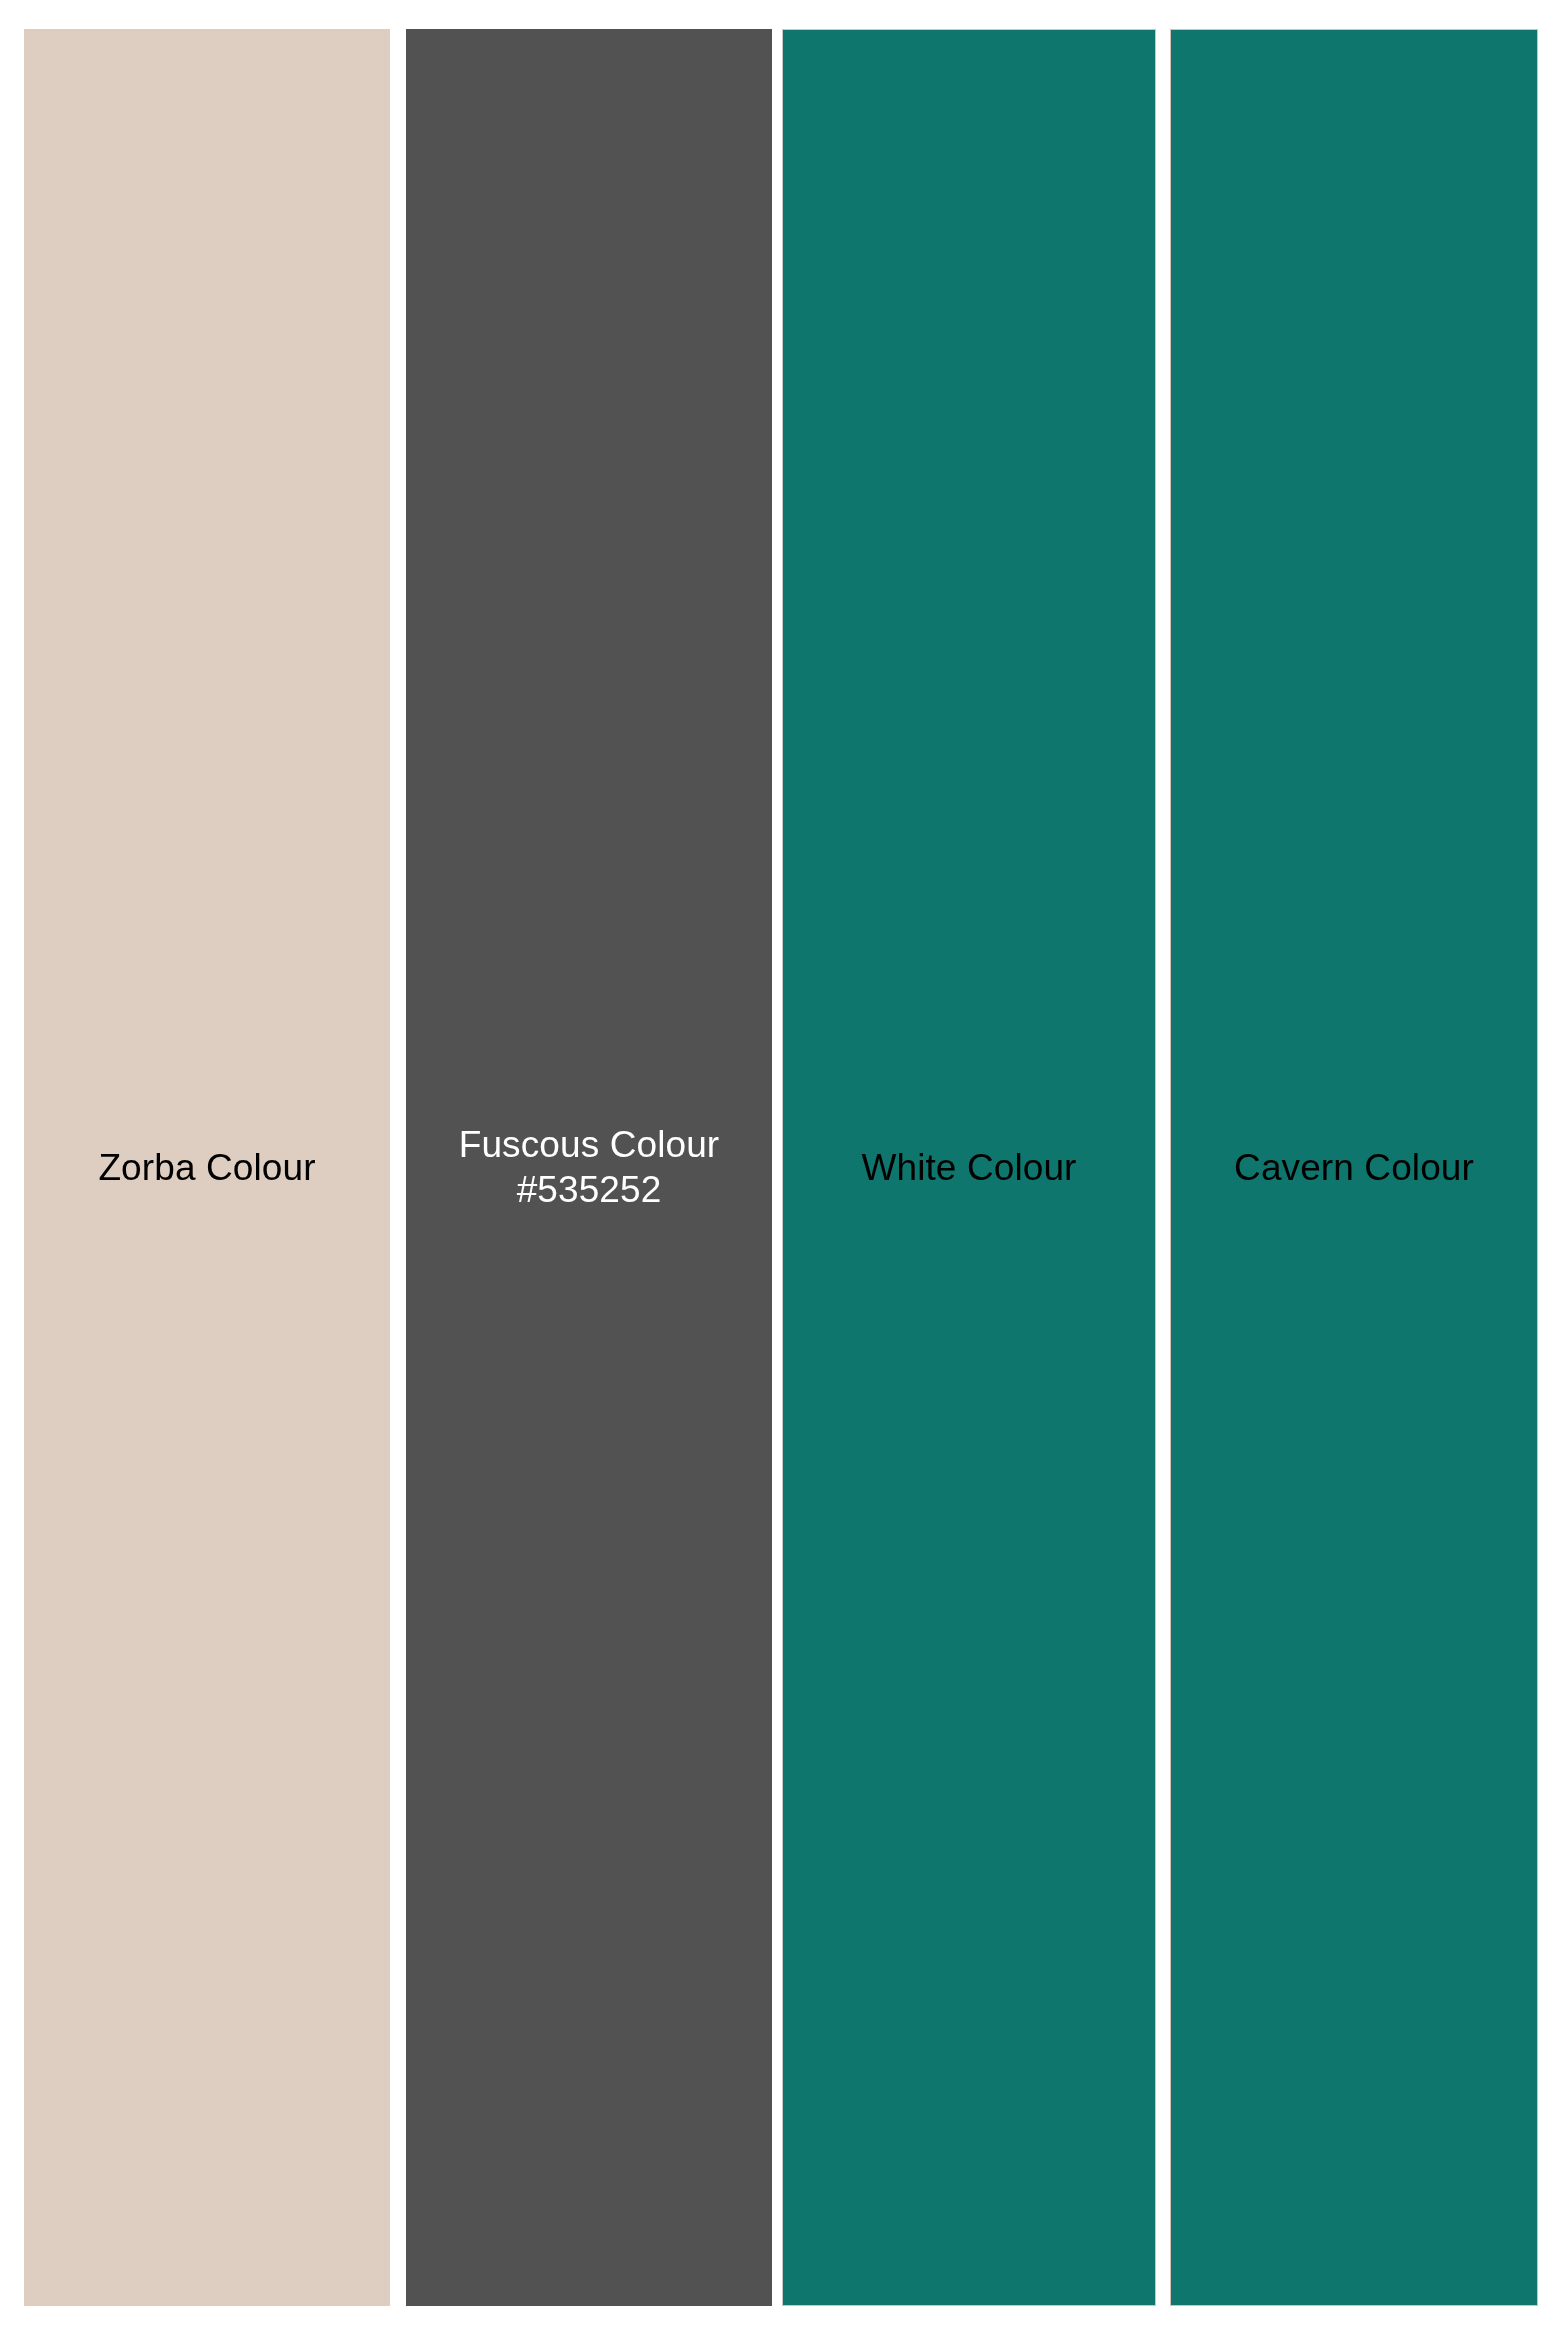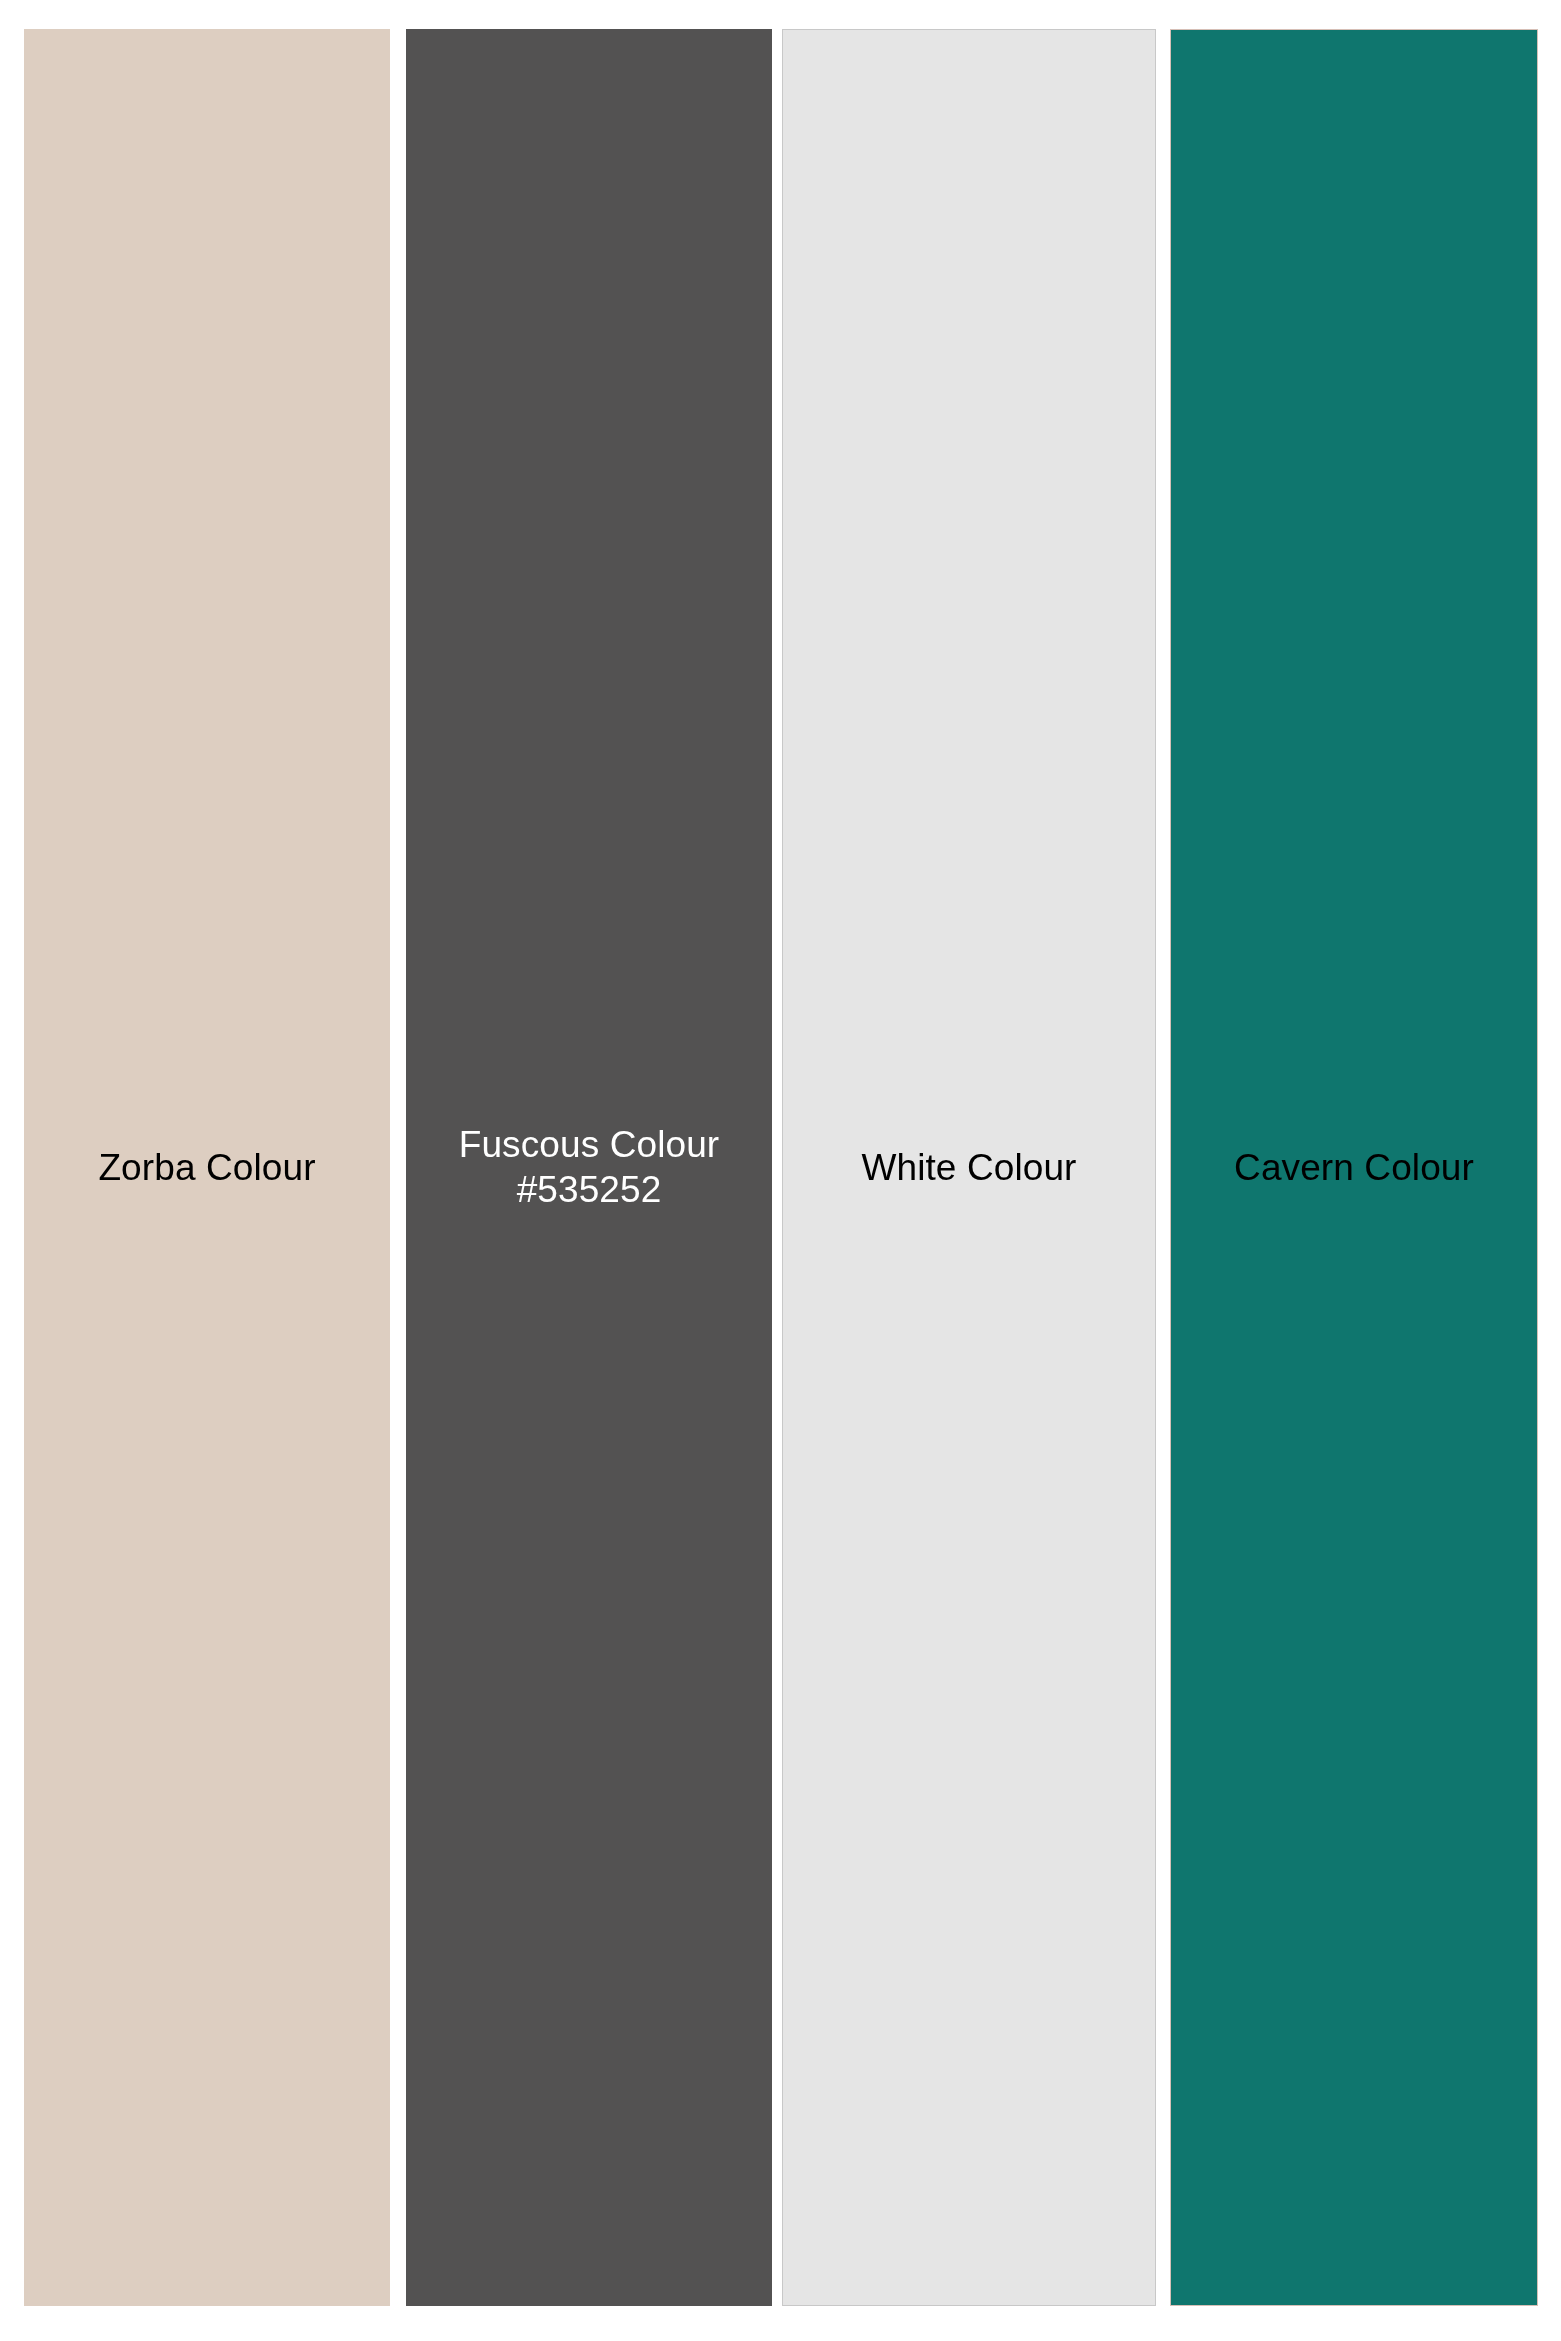--- a/index.html
+++ b/index.html
@@ -69,21 +69,21 @@
     </div>
   </div>
 
   <div class="swatch-strip swatch-2" style="background: rgb(83, 82, 82); border: 0.9px solid rgb(83, 82, 82);">
     <div class="swatch-label" style="color: rgb(255, 255, 255);">
       <span class="swatch-name">Fuscous Colour</span>
       <span class="swatch-hex">#535252</span>
     </div>
   </div>
 
-  <div class="swatch-strip swatch-3" style="background: #e5e5e5; border: 0.9px solid rgb(200, 200, 200);">
+  <div class="swatch-strip swatch-3" style="background: #0f766e; border: 0.9px solid rgb(200, 200, 200);">
     <div class="swatch-label" style="color: rgb(0, 0, 0);">
       <span class="swatch-name">White Colour</span>
     </div>
   </div>
 
   <div class="swatch-strip swatch-4" style="background: #0f766e; border: 0.9px solid rgb(214, 191, 182);">
     <div class="swatch-label" style="color: rgb(0, 0, 0);">
       <span class="swatch-name">Cavern Colour</span>
     </div>
   </div>

